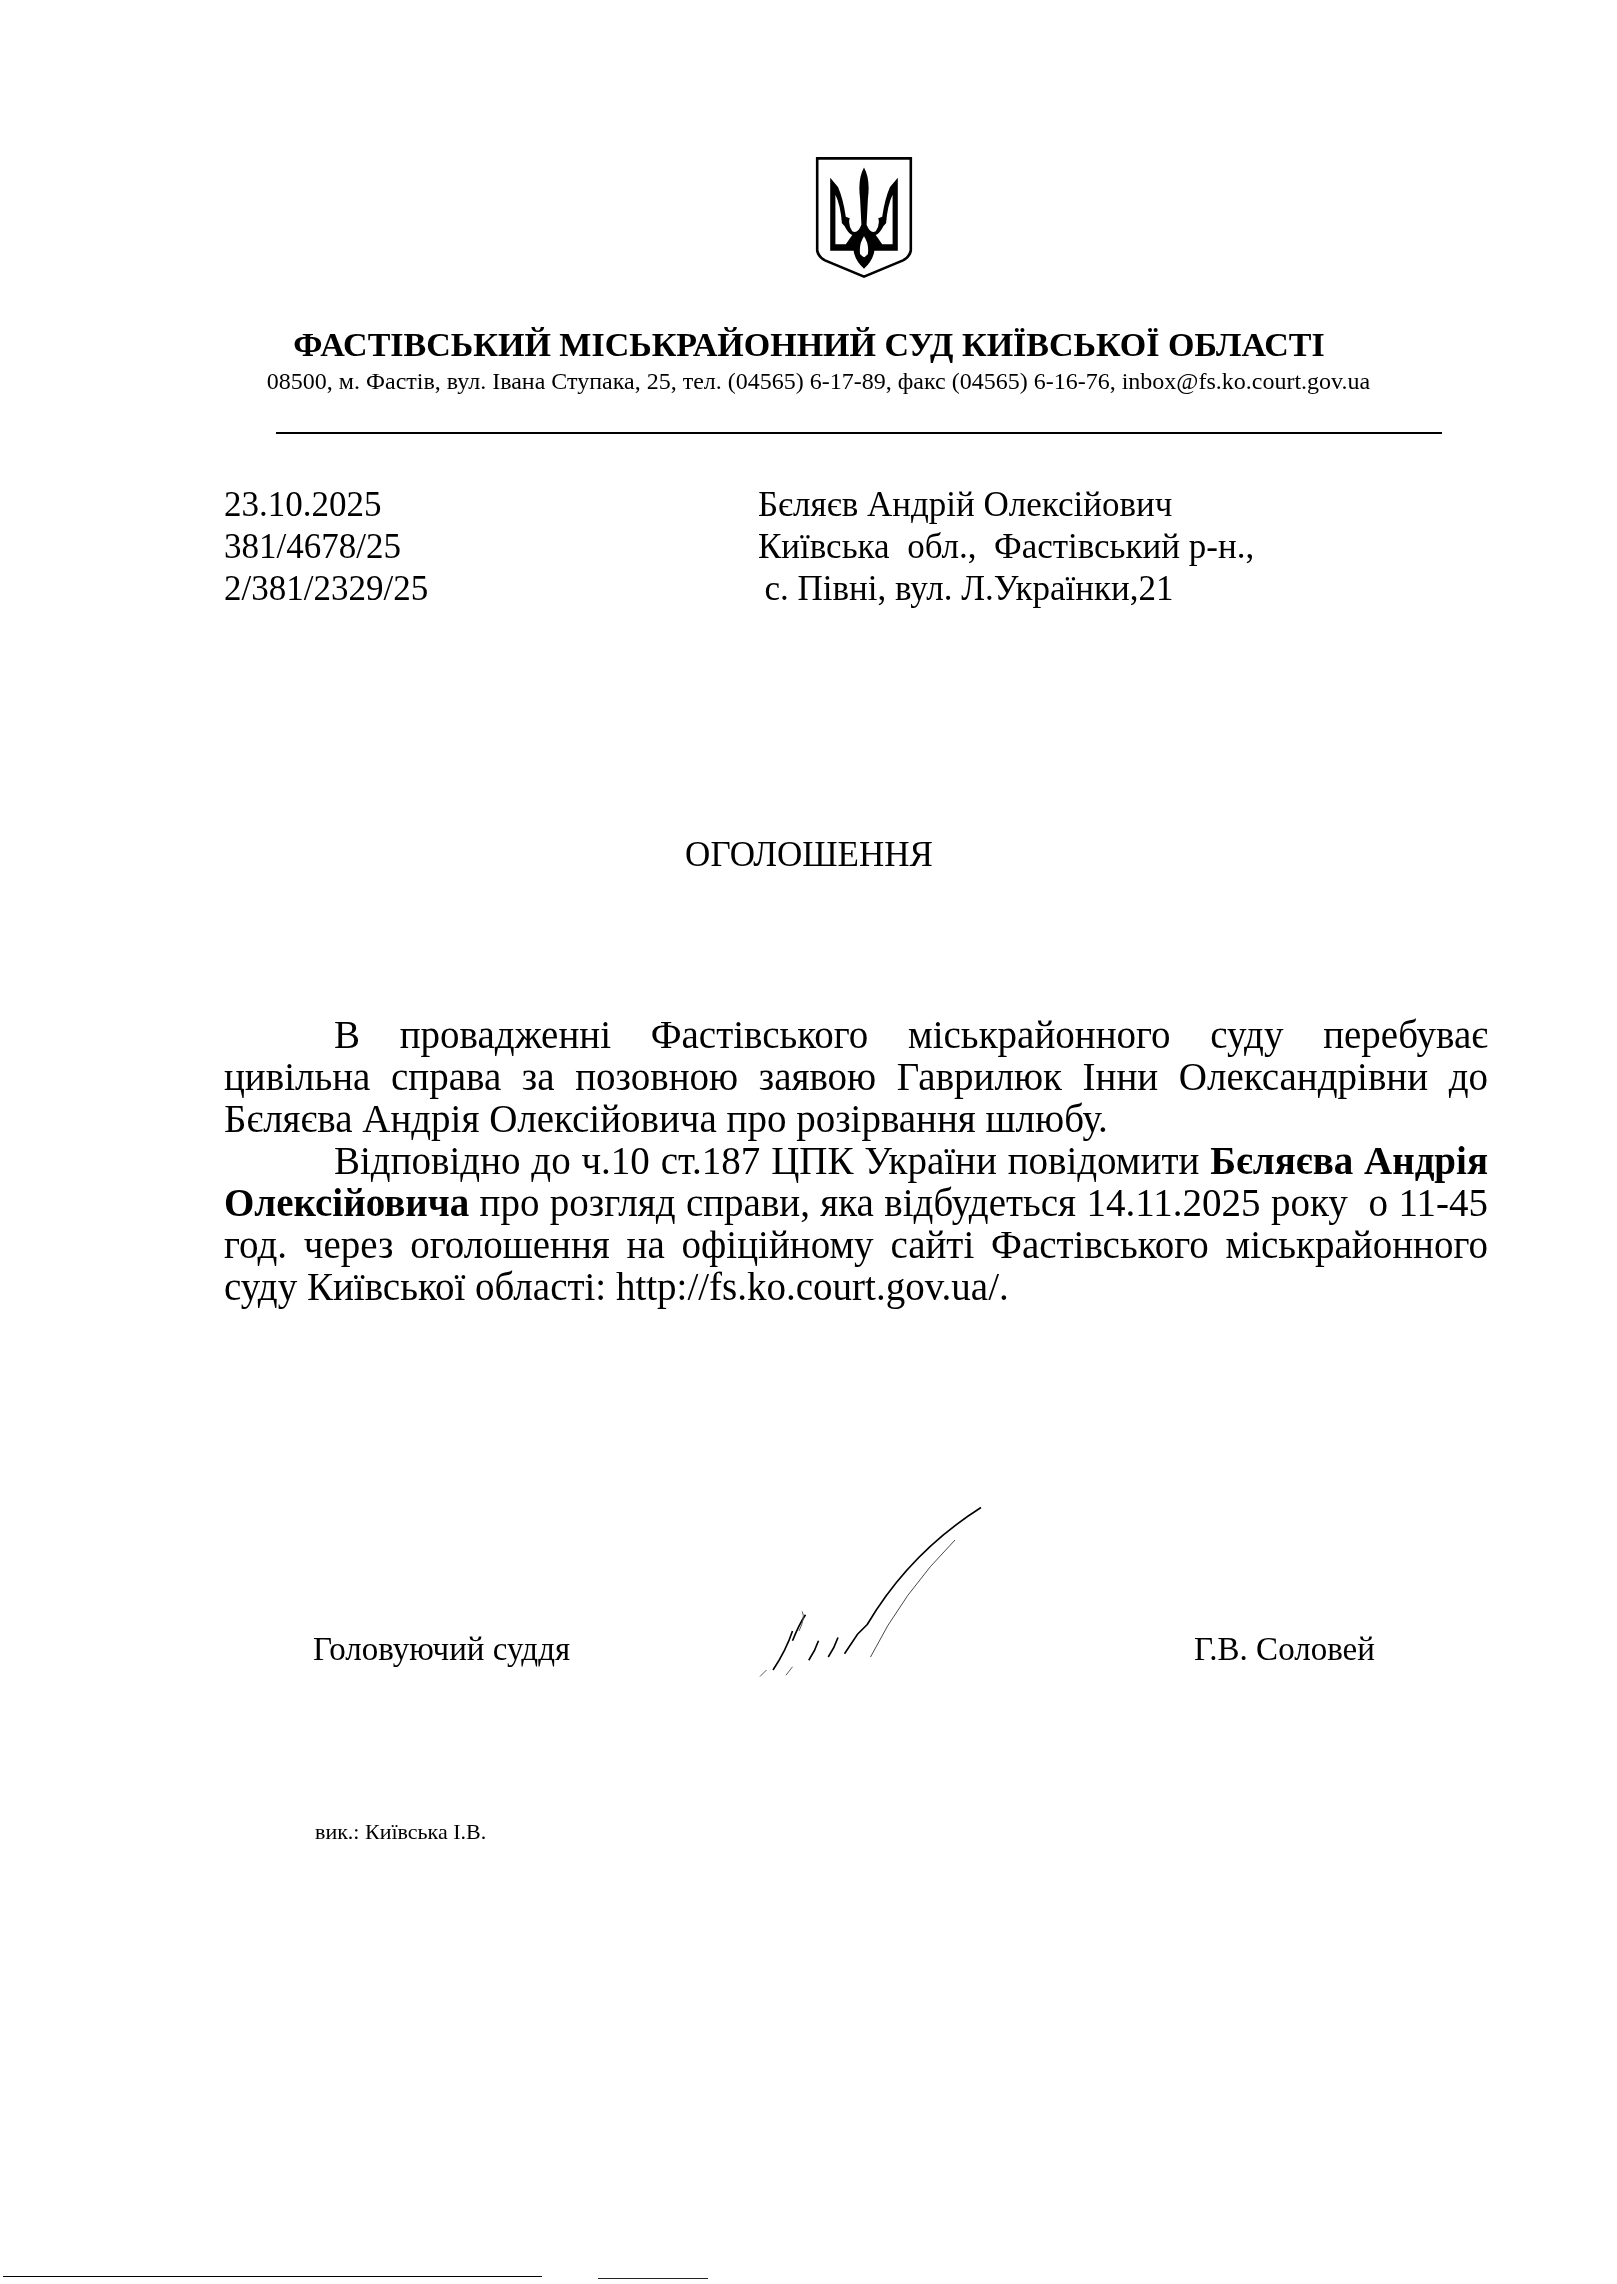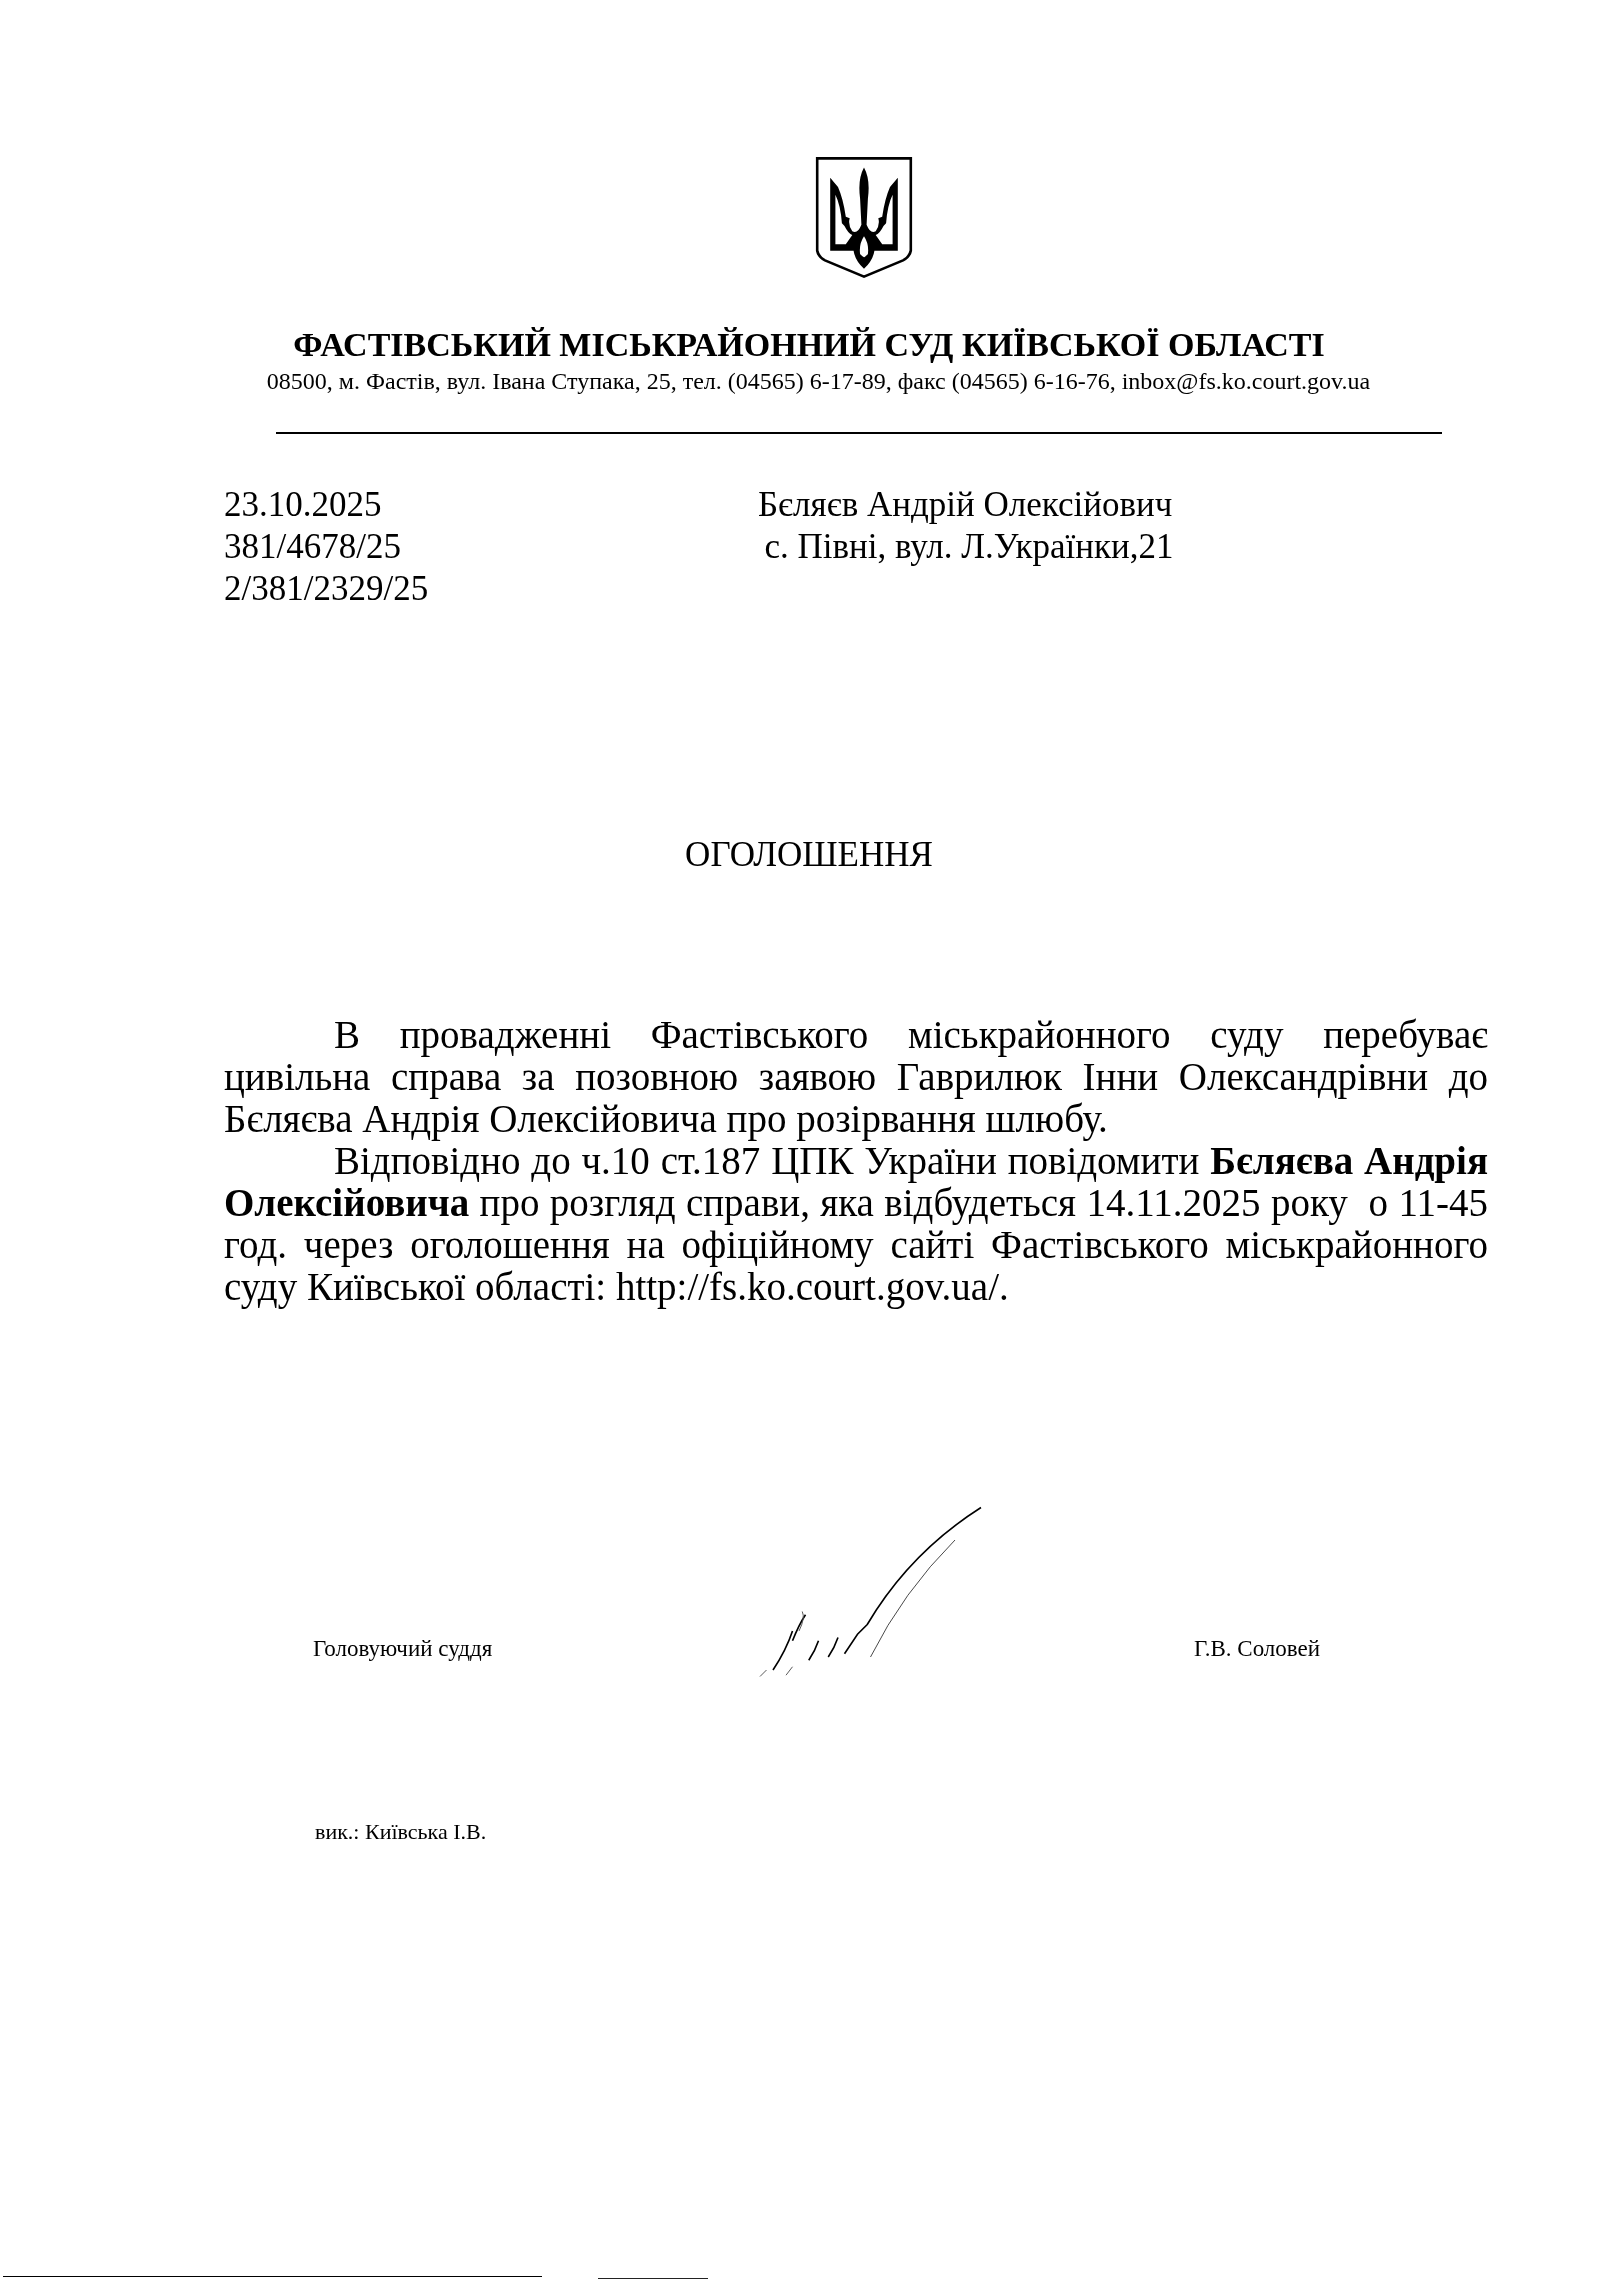--- a/index.html
+++ b/index.html
@@ -26,21 +26,21 @@
     .title {
       left: 0; width: 1618px; top: 834px; text-align: center;
       font-size: 35px; line-height: 42px;
     }
     .body-text {
       left: 224px; top: 1014px; width: 1264px;
       font-size: 39px; line-height: 42px; text-align: justify;
     }
     .body-text p { margin: 0; text-indent: 110px; }
     .body-text b { font-weight: bold; }
-    .signature-row { left: 0; top: 1628px; width: 1406px; height: 45px; font-size: 23px; line-height: 42px; }
+    .signature-row { left: 0; top: 1628px; width: 1406px; height: 45px; font-size: 33px; line-height: 42px; }
     .sig-label { position: absolute; left: 313px; top: 0; }
     .sig-name { position: absolute; left: 1194px; top: 0; }
     .signature-mark { left: 695px; top: 1501px; width: 364px; height: 195px; }
     .executor { left: 315px; top: 1819px; font-size: 22px; line-height: 26px; }
     .bottom-rule { left: 3.2px; top: 2276px; width: 539px; height: 0; border-top: 1.9px solid #000; }
     .bottom-rule2 { left: 598px; top: 2278px; width: 110px; height: 0; border-top: 1.3px solid #222; }
   </style>
 </head>
 <body>
 
@@ -55,20 +55,21 @@
 <div class="abs rule"></div>
 
 <div class="abs meta">
   <div>23.10.2025</div>
   <div>381/4678/25</div>
   <div>2/381/2329/25</div>
 </div>
 
 <div class="abs recipient">
   <div>Бєляєв Андрій Олексійович</div>
+  <div style="white-space:pre;">Київська  обл.,  Фастівський р-н.,</div>
   <div class="indent">с. Півні, вул. Л.Українки,21</div>
 </div>
 
 <div class="abs title">ОГОЛОШЕННЯ</div>
 
 <div class="abs body-text">
   <p>В провадженні Фастівського міськрайонного суду перебуває цивільна справа за позовною заявою Гаврилюк Інни Олександрівни до Бєляєва Андрія Олексійовича про розірвання шлюбу.</p>
   <p><span>Відповідно до ч.10 ст.187 ЦПК України повідомити </span><b>Бєляєва Андрія Олексійовича</b><span style="white-space:pre-wrap;"> про розгляд справи, яка відбудеться 14.11.2025 року  о 11-45 год. через оголошення на офіційному сайті Фастівського міськрайонного суду Київської області: http://fs.ko.court.gov.ua/.</span></p>
 </div>
 

